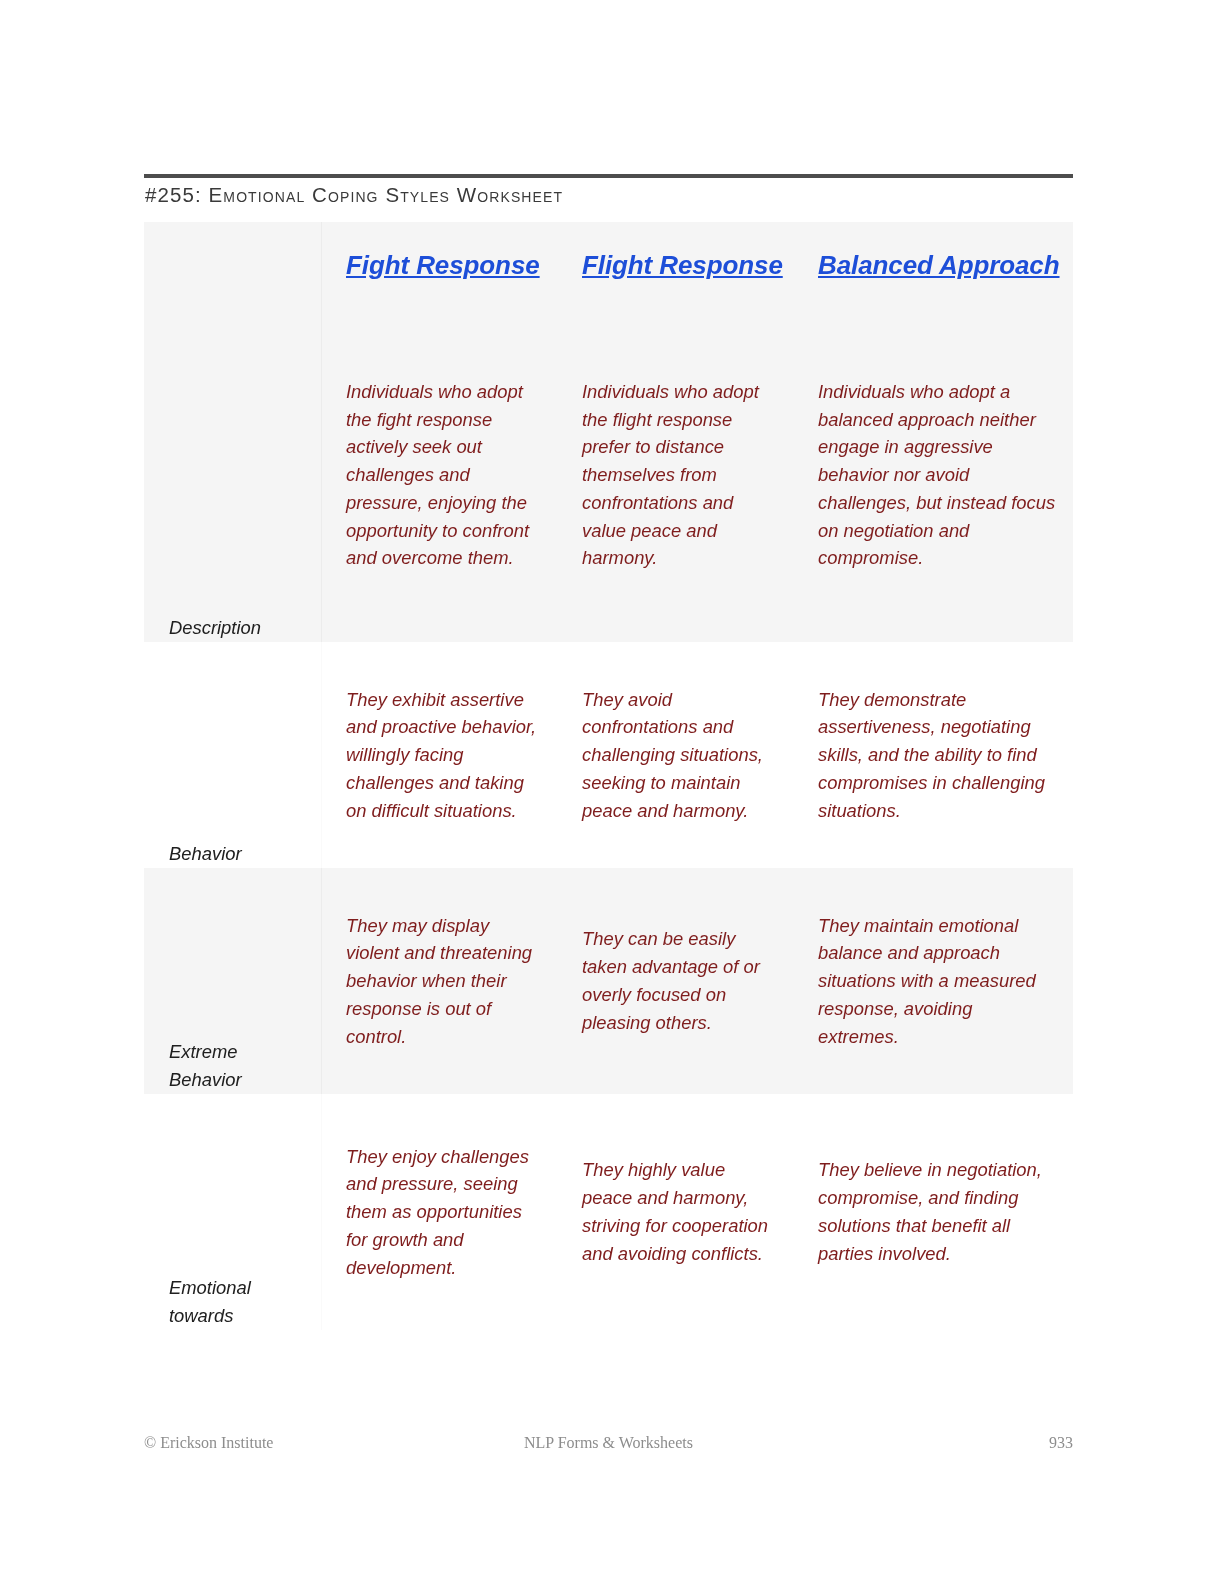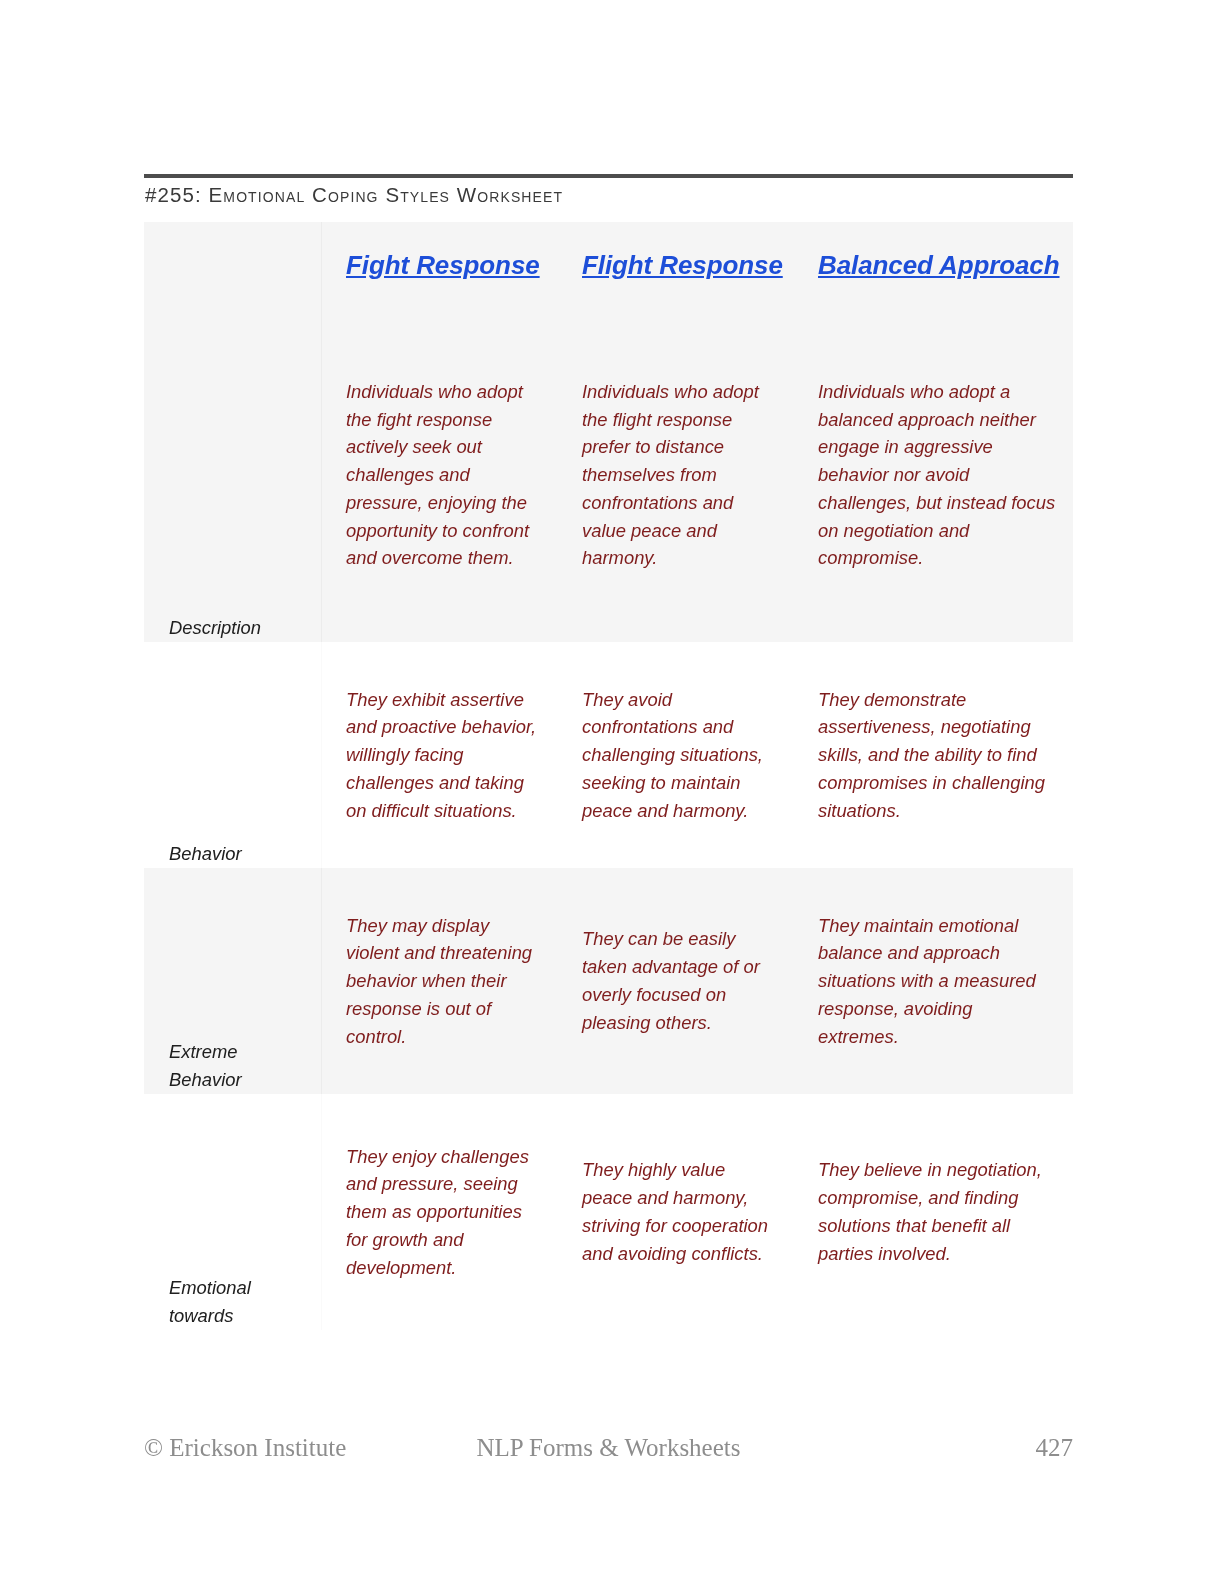--- a/index.html
+++ b/index.html
@@ -126,21 +126,21 @@
   .r4 { height: 236px; }
 
   
   .footer {
     position: absolute;
     left: 140px;
     top: 1434px;
     width: 929px;
     height: 26px;
     font-family: "Liberation Serif", serif;
-    font-size: 25px;
+    font-size: 16px;
     color: #8d8d8d;
     text-decoration: underline;
   }
   .footer-left {
     position: absolute;
     left: 0; top: 0;
     white-space: nowrap;
   }
   .footer-center {
     position: absolute;
@@ -240,16 +240,16 @@
       <div class="cell c-body wide">
         <span class="body-text">They believe in negotiation, compromise, and finding solutions that benefit all parties involved.</span>
       </div>
     </div>
 
   </div>
 
   <div class="footer">
     <span class="footer-left">© Erickson Institute</span>
     <span class="footer-center">NLP Forms &amp; Worksheets</span>
-    <span class="footer-right">427</span>
+    <span class="footer-right">933</span>
   </div>
 
 </div>
 
 </body></html>

